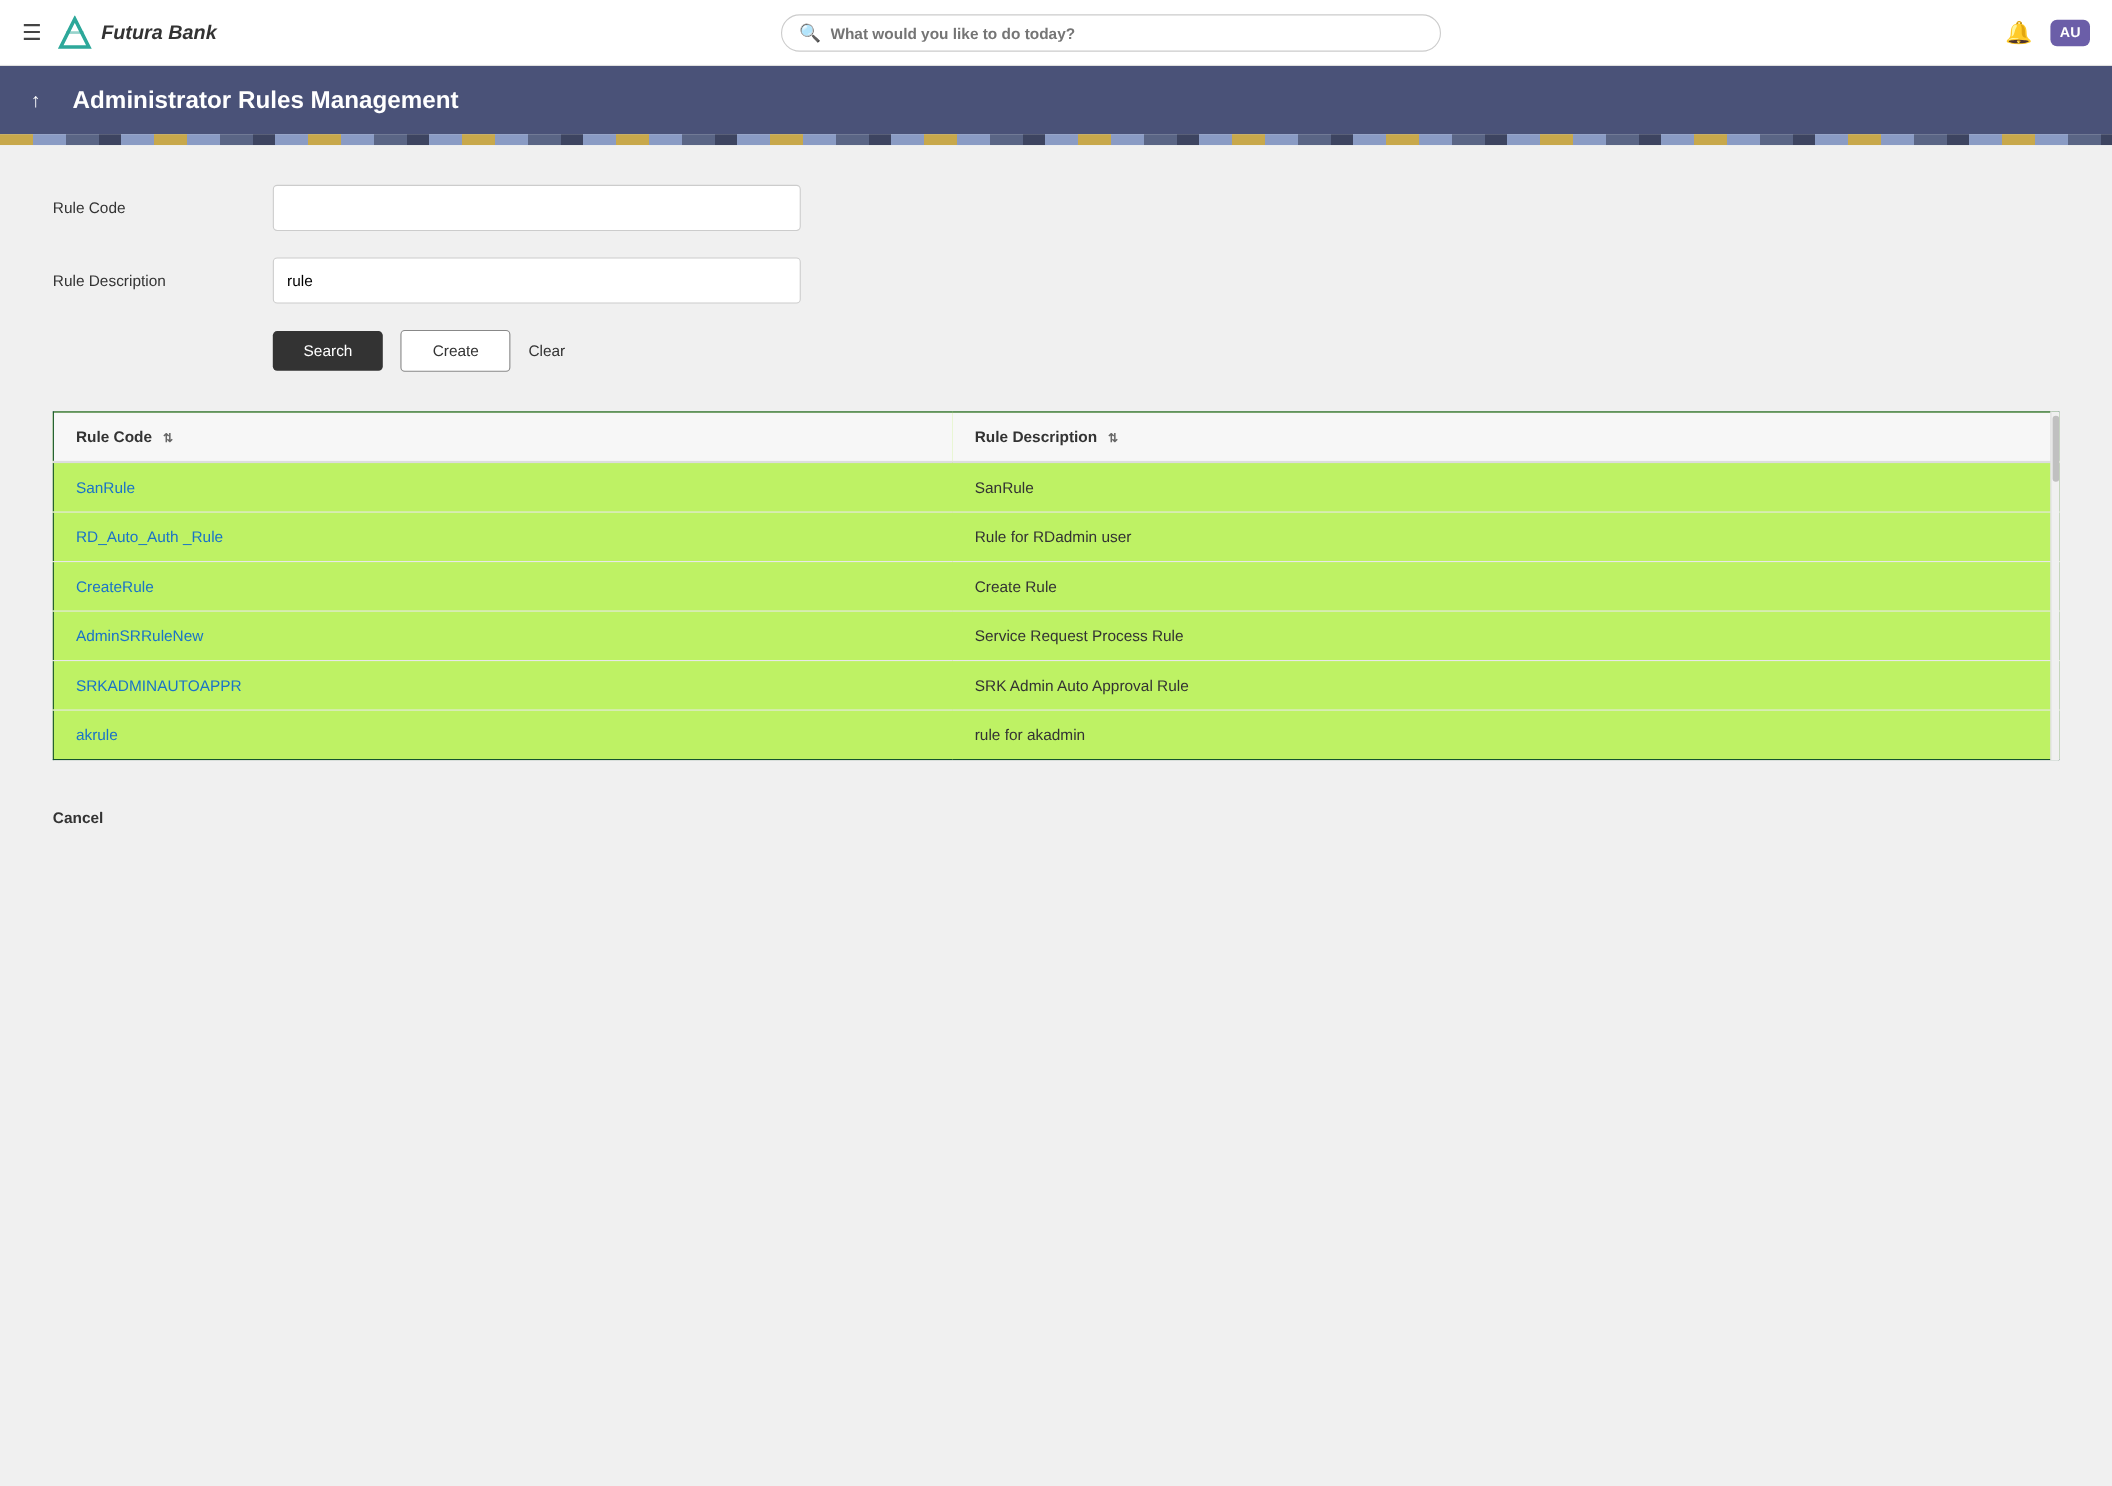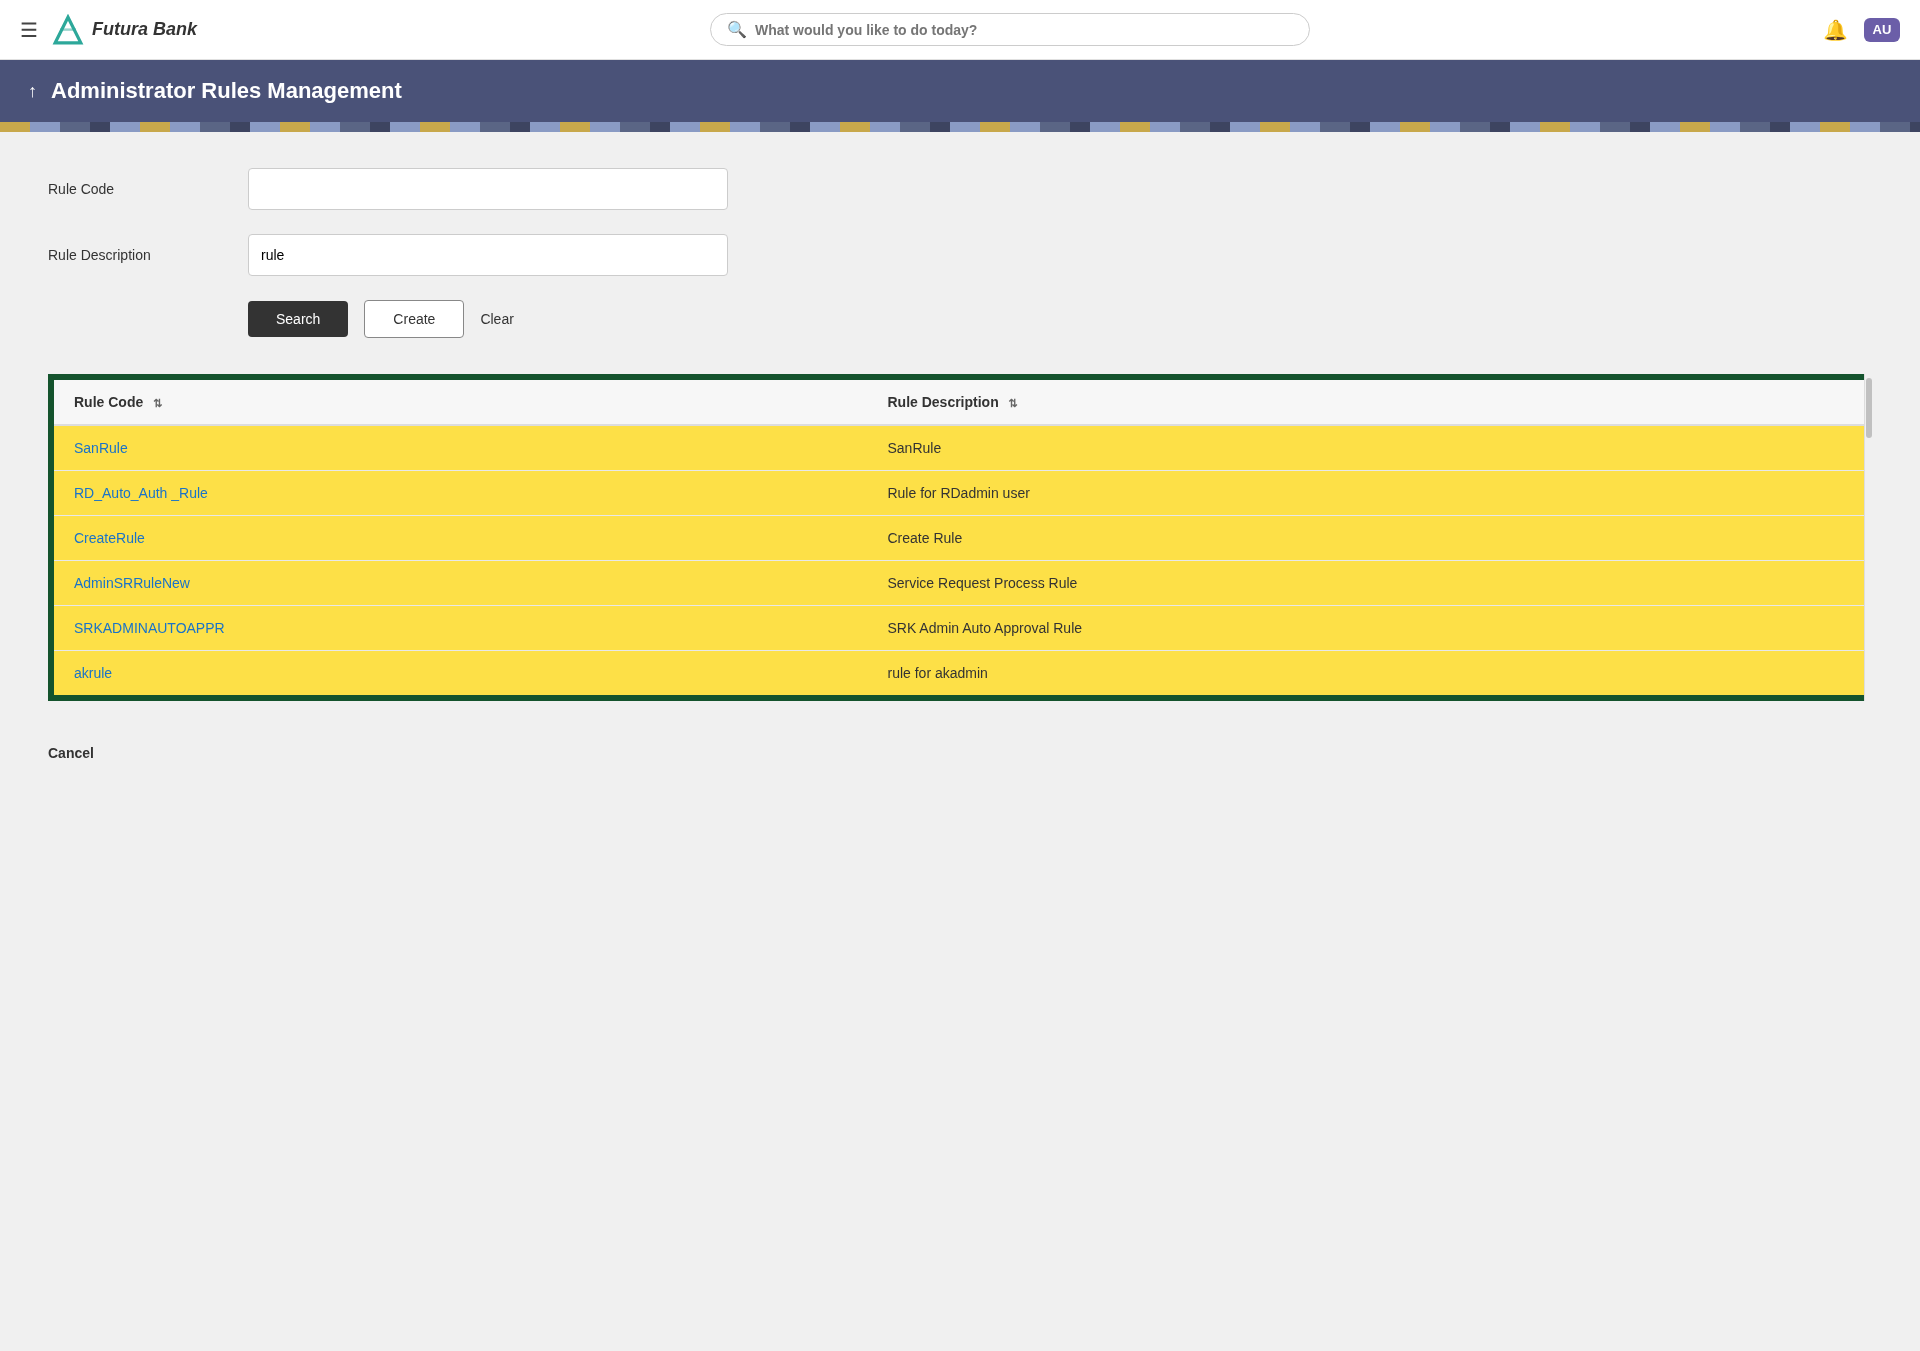--- a/index.html
+++ b/index.html
@@ -99,20 +99,21 @@
       gap: 14px;
     }
     .page-header-icon {
       color: #fff;
       font-size: 18px;
     }
     .page-header-title {
       color: #fff;
       font-size: 22px;
       font-weight: 600;
+      margin-left: 15px;
     }
     .decorative-bar {
       height: 10px;
       background: repeating-linear-gradient(
         90deg,
         #c8a84b 0px, #c8a84b 30px,
         #8a9bc4 30px, #8a9bc4 60px,
         #5a6585 60px, #5a6585 90px,
         #3d4460 90px, #3d4460 110px,
         #8a9bc4 110px, #8a9bc4 140px
@@ -179,22 +180,22 @@
     .btn-clear {
       background: transparent;
       border: none;
       font-size: 14px;
       color: #333;
       cursor: pointer;
     }
 
     
     .results-table {
-      background: #fde047;
-      border: 6px solid #14532d;
+      background: #bef264;
+      border: 1px solid #14532d;
       border-radius: 2px;
       width: 100%;
       border-collapse: collapse;
       margin-bottom: 32px;
     }
     .results-table thead tr {
       background: #f7f7f7;
       border-bottom: 2px solid #ddd;
     }
     .results-table th {

